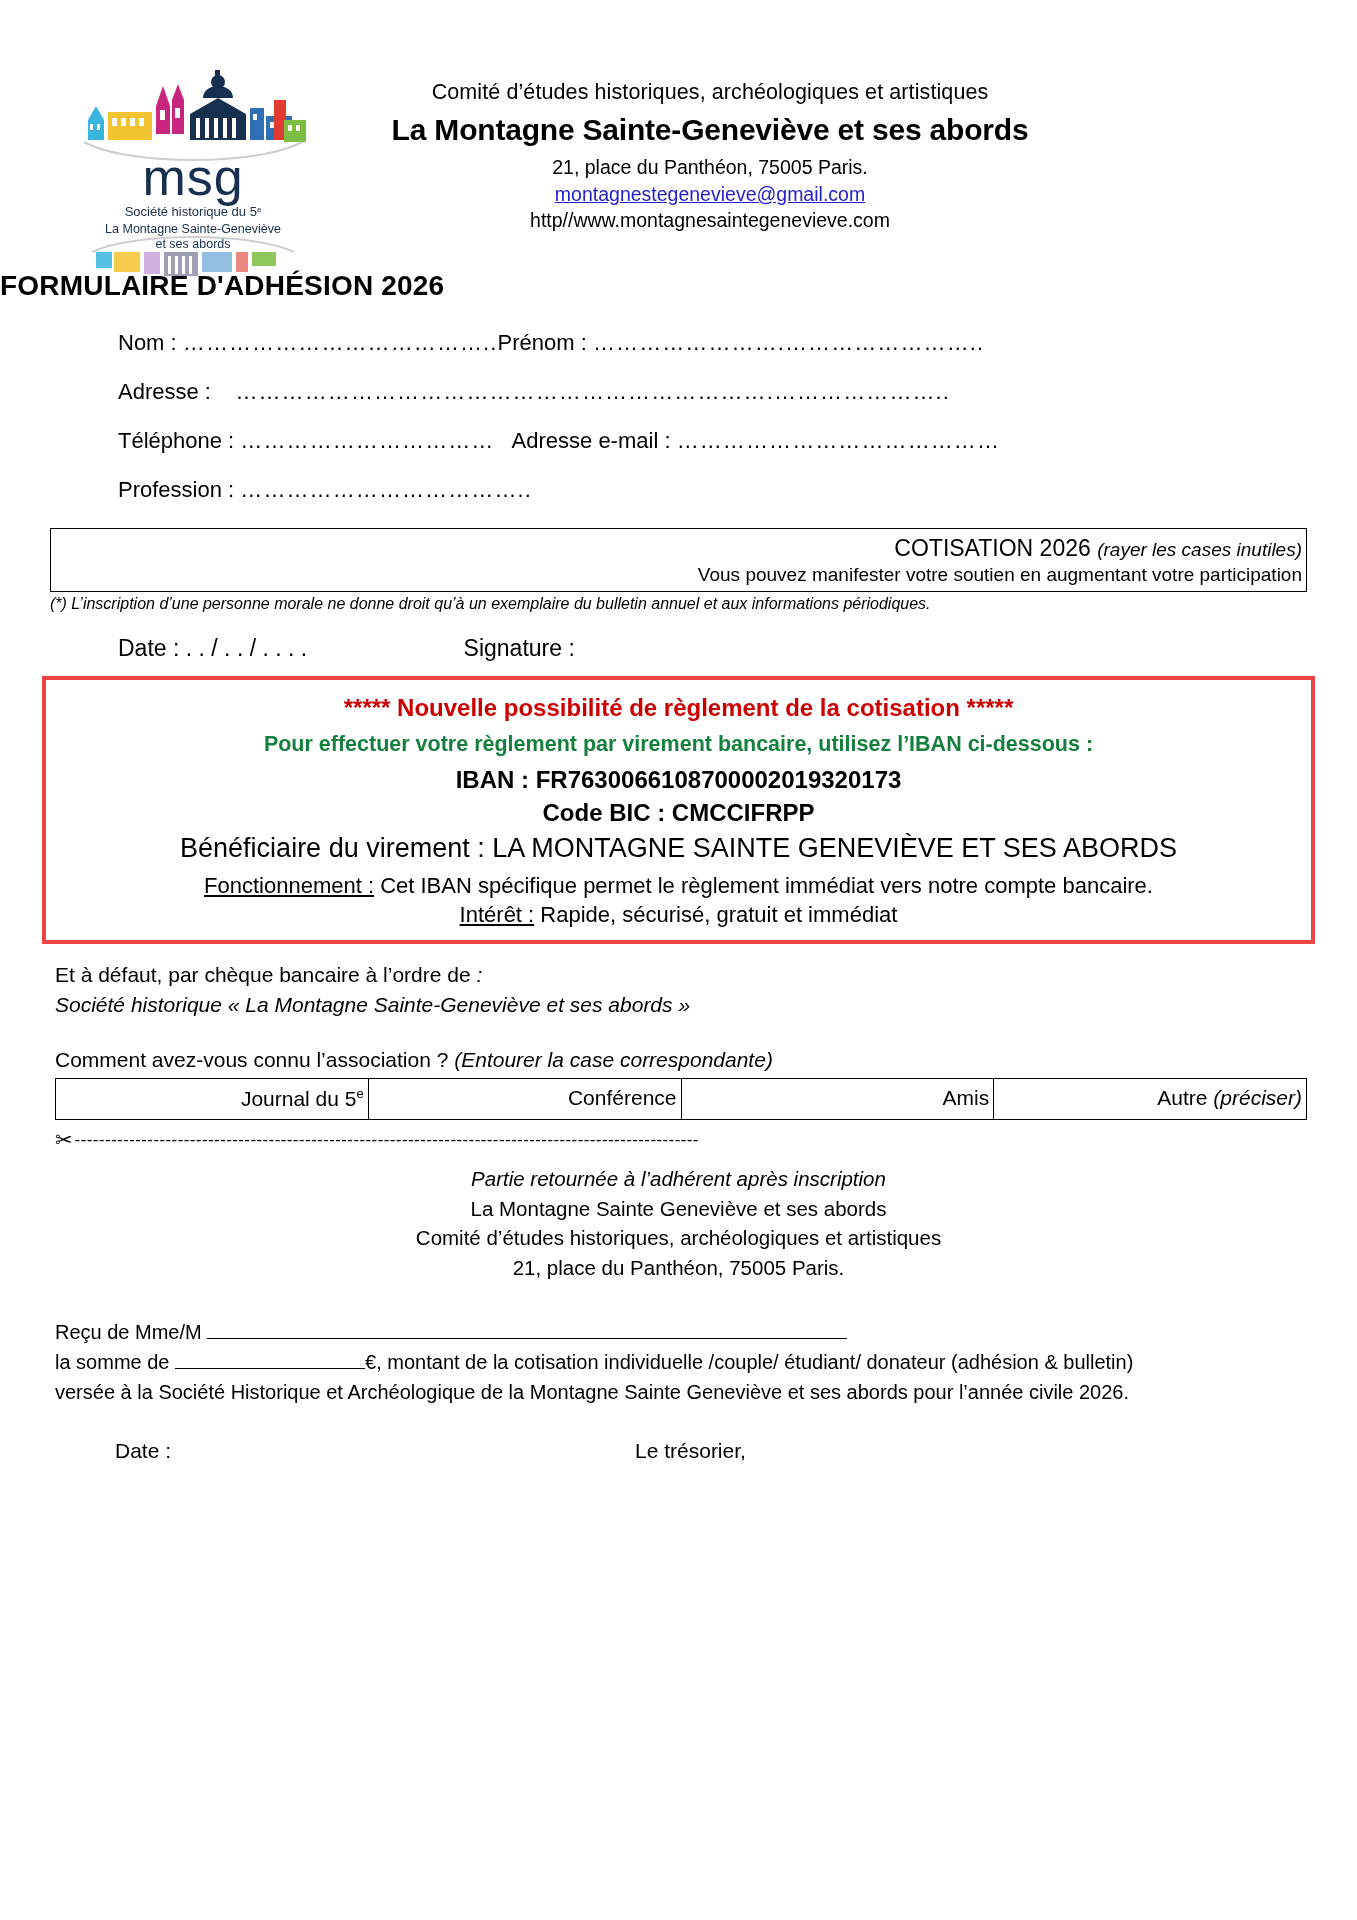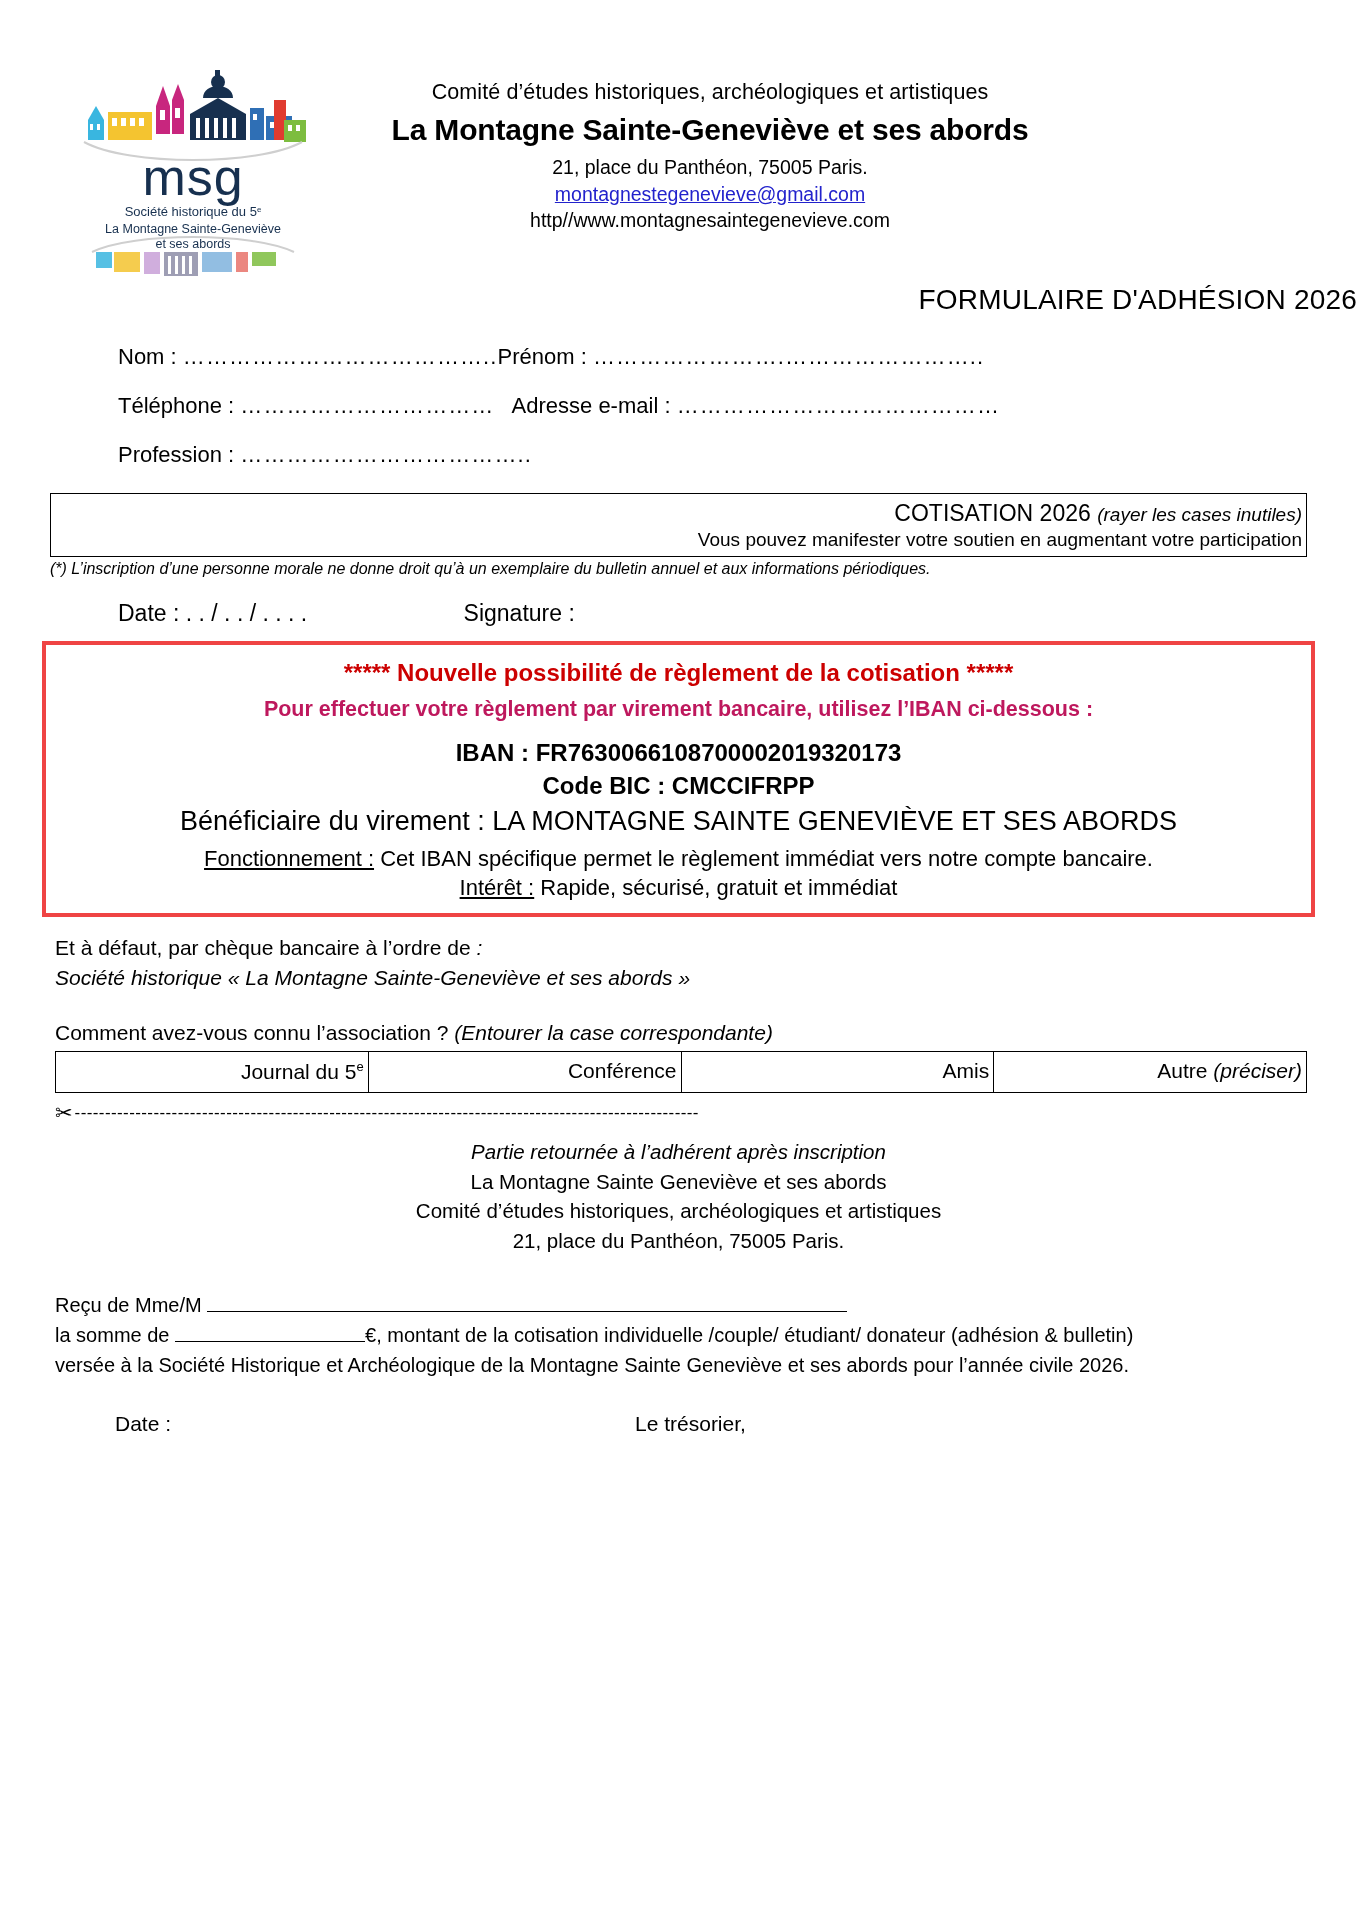--- a/index.html
+++ b/index.html
@@ -67,25 +67,24 @@
     color: #2222cc;
     text-decoration: underline;
   }
   .org-web {
     font-size: 19.5px;
     line-height: 1.35;
   }
 
   
   .form-title {
-    text-align: right;
+    text-align: left;
     font-size: 28px;
-    font-weight: normal;
+    font-weight: bold;
     letter-spacing: 0.2px;
-    margin-top: 14px;
   }
 
   
   .fields {
     margin-top: 30px;
     padding-left: 118px;
     padding-right: 50px;
   }
   .field-row {
     font-size: 22px;
@@ -155,24 +154,24 @@
     padding: 14px 10px 12px 10px;
     text-align: center;
   }
   .iban-l1 {
     color: #cc0000;
     font-weight: bold;
     font-size: 24px;
     margin-bottom: 10px;
   }
   .iban-l2 {
-    color: #be185d;
+    color: #15803d;
     font-weight: bold;
     font-size: 21.5px;
-    margin-bottom: 17px;
+    margin-bottom: 9px;
   }
   .iban-l3 {
     font-weight: bold;
     font-size: 24px;
     margin-bottom: 5px;
   }
   .iban-l4 {
     font-weight: bold;
     font-size: 24px;
     margin-bottom: 6px;
@@ -344,20 +343,25 @@
     </div>
   </div>
 
   <div class="form-title">FORMULAIRE D'ADHÉSION 2026</div>
 
   <div class="fields">
     <div class="field-row">
       <span>Nom :</span>
       <span class="dots">…………………………………..</span><span>Prénom :</span>
       <span class="dots">…………………….……………………..</span>
+    </div>
+    <div class="field-row">
+      <span>Adresse :</span>
+      &nbsp;&nbsp;
+      <span class="dots">…………………………………………………………….…………………..</span>
     </div>
     <div class="field-row">
       <span>Téléphone :</span>
       <span class="dots">……………………………</span>
       &nbsp;
       <span>Adresse e-mail :</span>
       <span class="dots">……………………………………</span>
     </div>
     <div class="field-row">
       <span>Profession :</span>

